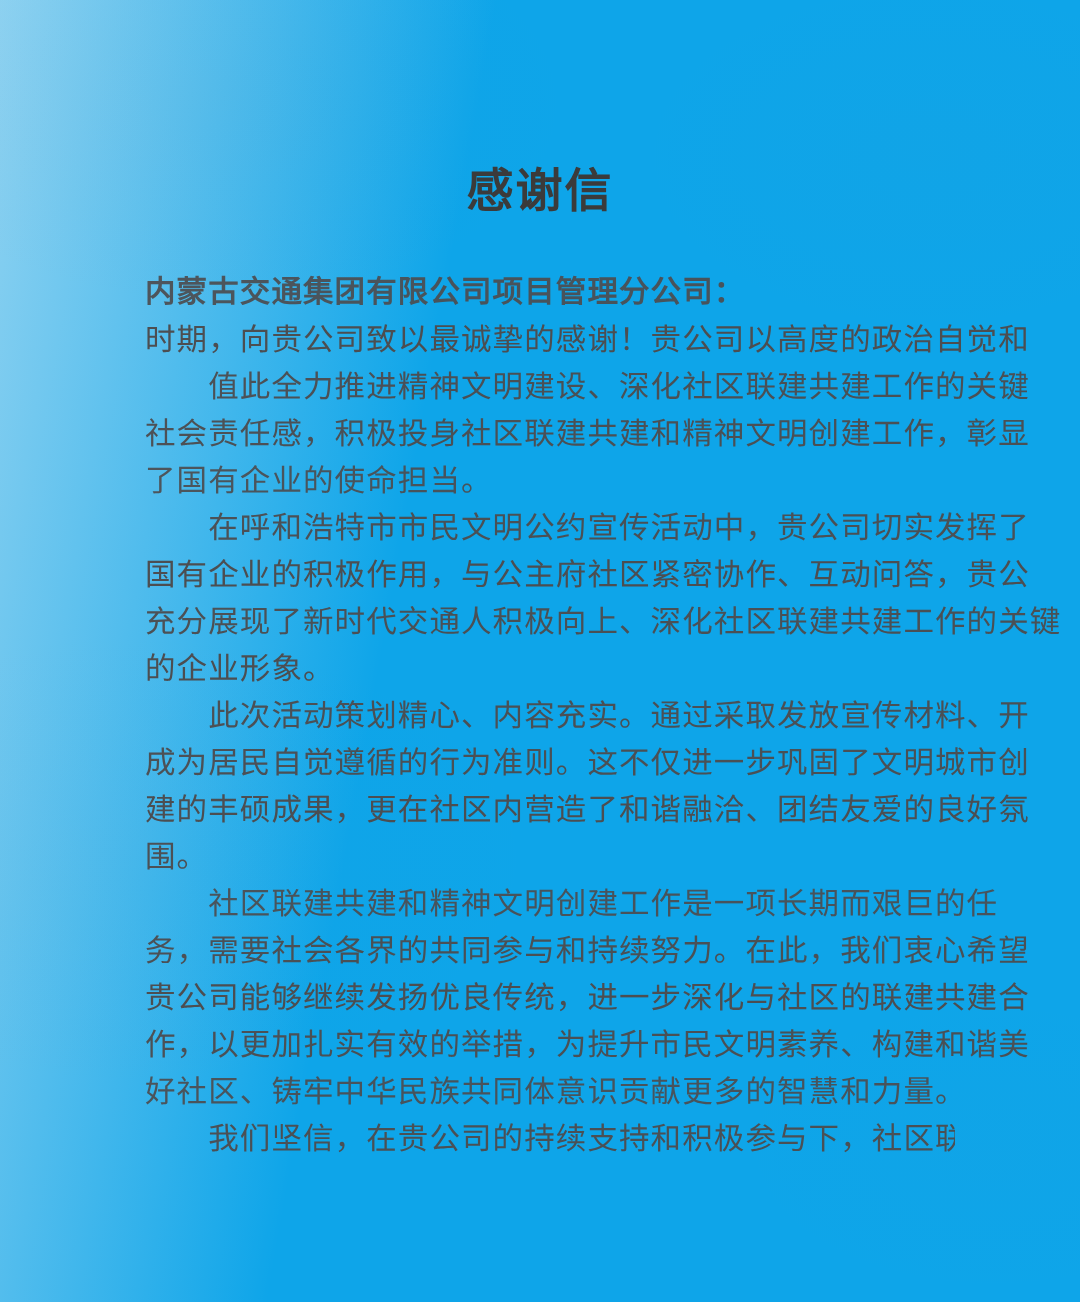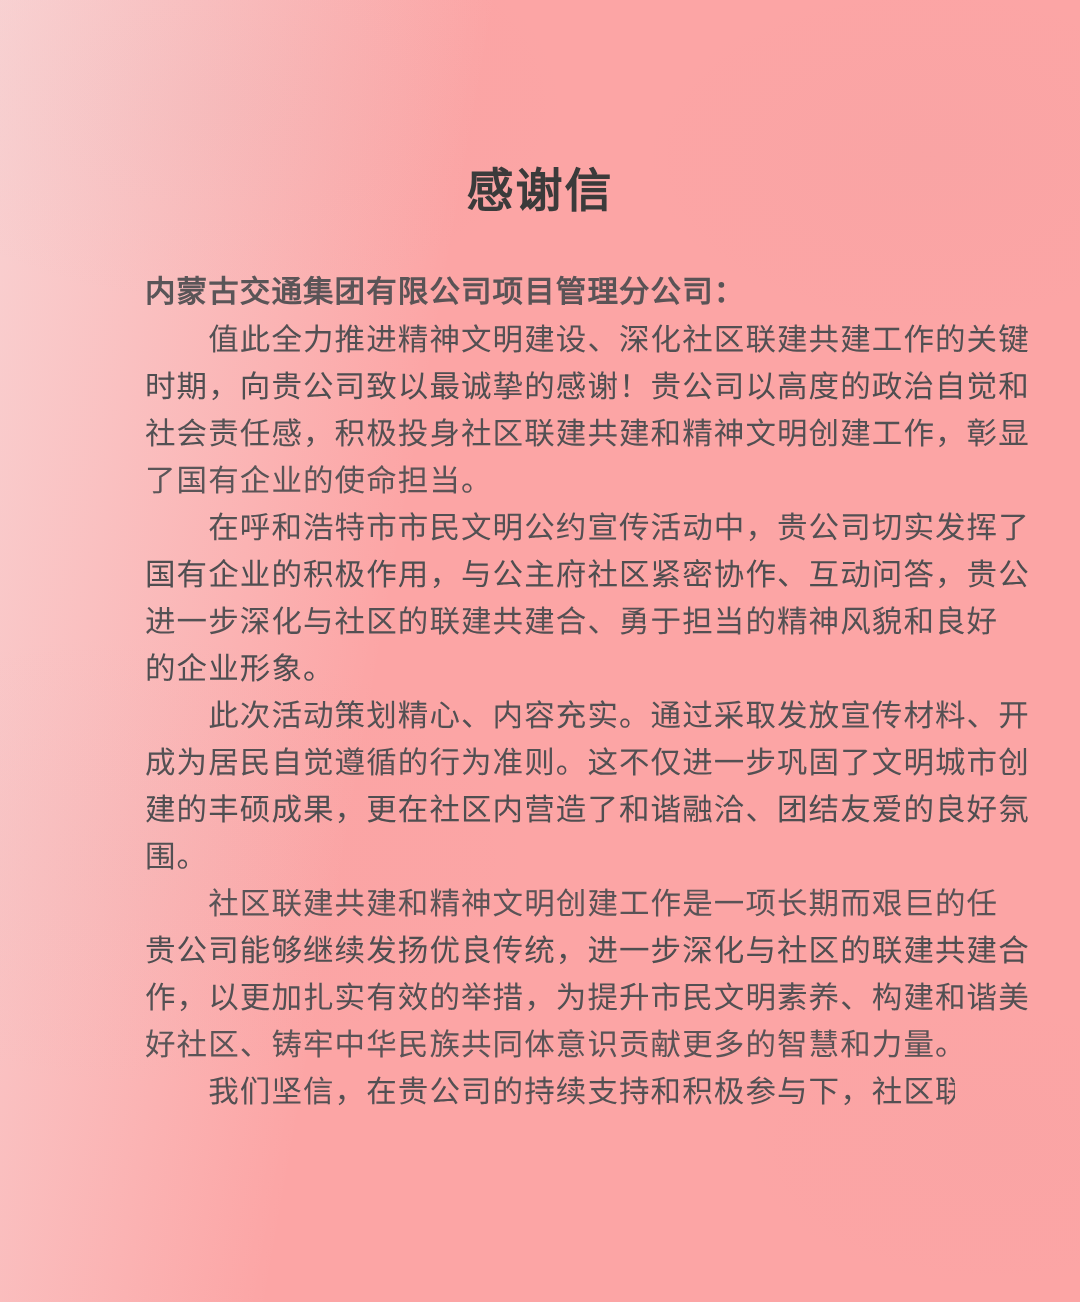--- a/index.html
+++ b/index.html
@@ -14,21 +14,21 @@
     overflow: hidden;
     background: #ffffff;
     font-family: "DejaVu Serif", "Liberation Serif", serif;
   }
 
   
   .page {
     position: relative;
     width: 1080px;
     height: 1302px;
-    background: #fca5a5;
+    background: #0ea5e9;
     overflow: hidden;
   }
 
   
   .scan-tint {
     position: absolute;
     inset: 0;
     pointer-events: none;
     background:
       radial-gradient(ellipse 520px 300px at 20% 8%,  rgba(120,120,130,0.030), rgba(255,255,255,0) 70%),
@@ -104,33 +104,34 @@
   <div class="scan-tint"></div>
 
   <div class="content">
 
     <div class="doc-title">感谢信</div>
 
     <div class="body-block">
 
       <div class="doc-line salutation ink-fade-2">内蒙古交通集团有限公司项目管理分公司：</div>
 
+      <div class="doc-line ink-fade-3">时期，向贵公司致以最诚挚的感谢！贵公司以高度的政治自觉和</div>
       <div class="doc-line ink-fade-1">　　值此全力推进精神文明建设、深化社区联建共建工作的关键</div>
-      <div class="doc-line ink-fade-3">时期，向贵公司致以最诚挚的感谢！贵公司以高度的政治自觉和</div>
       <div class="doc-line ink-fade-1">社会责任感，积极投身社区联建共建和精神文明创建工作，彰显</div>
       <div class="doc-line ink-fade-2">了国有企业的使命担当。</div>
       <div class="doc-line ink-fade-1">　　在呼和浩特市市民文明公约宣传活动中，贵公司切实发挥了</div>
       <div class="doc-line ink-fade-3">国有企业的积极作用，与公主府社区紧密协作、互动问答，贵公</div>
-      <div class="doc-line ink-fade-1">进一步深化与社区的联建共建合、勇于担当的精神风貌和良好</div>
+      <div class="doc-line ink-fade-1">充分展现了新时代交通人积极向上、深化社区联建共建工作的关键</div>
       <div class="doc-line ink-fade-3">的企业形象。</div>
       <div class="doc-line ink-fade-1">　　此次活动策划精心、内容充实。通过采取发放宣传材料、开</div>
       <div class="doc-line ink-fade-1">成为居民自觉遵循的行为准则。这不仅进一步巩固了文明城市创</div>
       <div class="doc-line ink-fade-3">建的丰硕成果，更在社区内营造了和谐融洽、团结友爱的良好氛</div>
       <div class="doc-line ink-fade-1">围。</div>
       <div class="doc-line ink-fade-2">　　社区联建共建和精神文明创建工作是一项长期而艰巨的任</div>
+      <div class="doc-line ink-fade-1">务，需要社会各界的共同参与和持续努力。在此，我们衷心希望</div>
       <div class="doc-line ink-fade-3">贵公司能够继续发扬优良传统，进一步深化与社区的联建共建合</div>
       <div class="doc-line ink-fade-1">作，以更加扎实有效的举措，为提升市民文明素养、构建和谐美</div>
       <div class="doc-line ink-fade-2">好社区、铸牢中华民族共同体意识贡献更多的智慧和力量。</div>
       <div class="doc-line clipped ink-fade-1">　　我们坚信，在贵公司的持续支持和积极参与下，社区联建共</div>
 
     </div>
 
   </div>
 </div>
 

